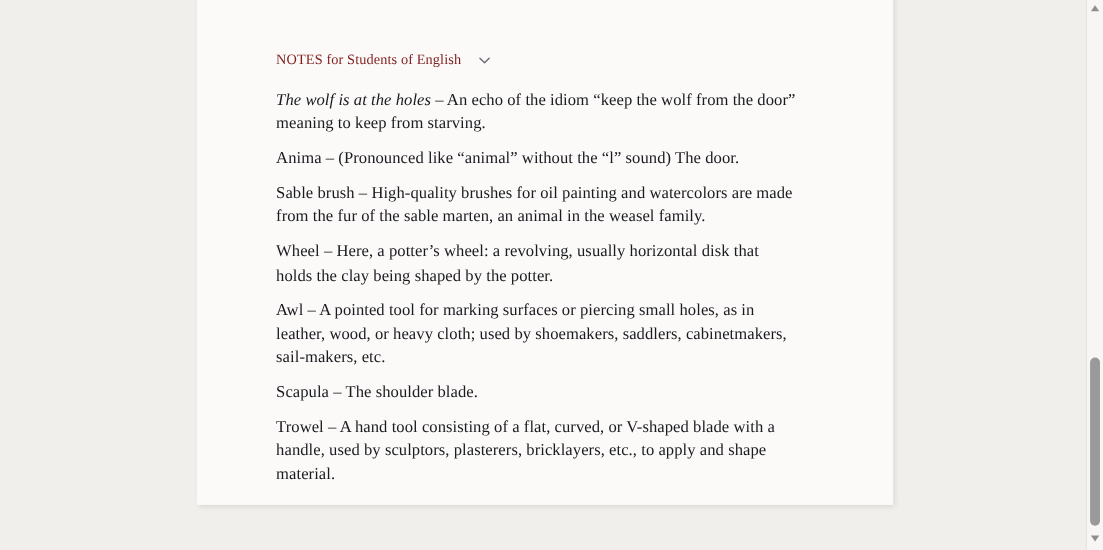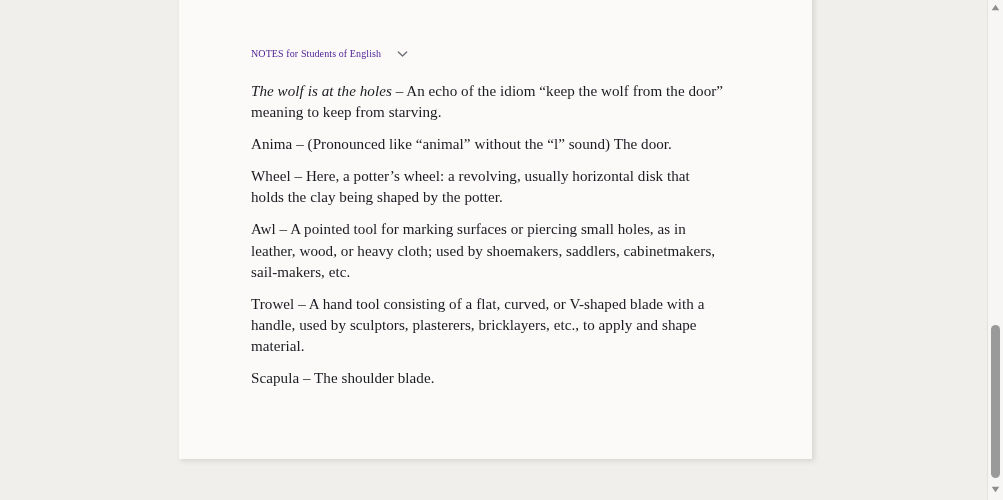--- a/index.html
+++ b/index.html
@@ -43,23 +43,23 @@
 
   
   .heading-row {
     display: flex;
     align-items: baseline;
     margin: 0 0 17px 0;
     height: 20px;
   }
   .heading-title {
     font-family: "Liberation Serif", serif;
-    font-size: 10px;
+    font-size: 13px;
     line-height: 20px;
-    color: #4c1d95;
+    color: #7f1d1d;
     letter-spacing: 0.1px;
     white-space: nowrap;
   }
   .collapse-toggle {
     margin-left: 14px;
     width: 14px;
     height: 14px;
     display: inline-flex;
     align-items: center;
     justify-content: center;
@@ -134,28 +134,29 @@
           </svg>
         </span>
       </div>
 
       <p class="entry">
         <span class="term-italic">The wolf is at the holes</span><span> – An echo of the idiom “keep the wolf from the door” meaning to keep from starving.</span>
       </p>
 
       <p class="entry">Anima – (Pronounced like “animal” without the “l” sound) The door.</p>
 
+      <p class="entry">Sable brush – High-quality brushes for oil painting and watercolors are made from the fur of the sable marten, an animal in the weasel family.</p>
 
       <p class="entry">Wheel – Here, a potter’s wheel: a revolving, usually horizontal disk that holds the clay being shaped by the potter.</p>
 
       <p class="entry">Awl – A pointed tool for marking surfaces or piercing small holes, as in leather, wood, or heavy cloth; used by shoemakers, saddlers, cabinetmakers, sail-makers, etc.</p>
 
+      <p class="entry">Scapula – The shoulder blade.</p>
+
       <p class="entry">Trowel – A hand tool consisting of a flat, curved, or V-shaped blade with a handle, used by sculptors, plasterers, bricklayers, etc., to apply and shape material.</p>
-
-      <p class="entry">Scapula – The shoulder blade.</p>
 
     </div>
   </div>
 
   <div id="scrollbar">
     <div class="sb-arrow" id="sb-arrow-up">
       <svg width="9" height="7" viewBox="0 0 9 7" aria-hidden="true">
         <polygon points="4.5,0.8 8.3,6.2 0.7,6.2" fill="#8e8e8e"></polygon>
       </svg>
     </div>

